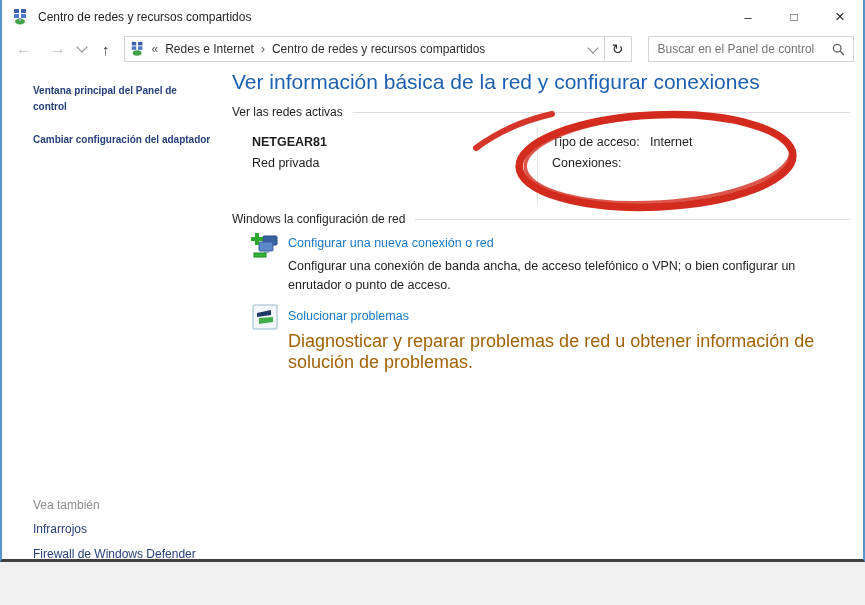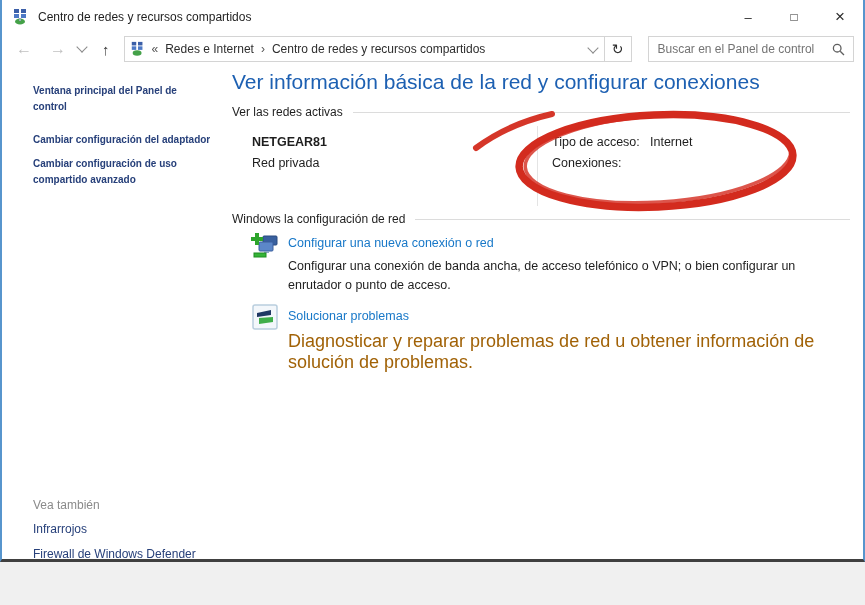--- a/index.html
+++ b/index.html
@@ -130,21 +130,20 @@
           <line x1="8.2" y1="8.2" x2="12" y2="12" stroke="#5f5f5f" stroke-width="1.3"></line>
         </svg>
       </span>
     </div>
   </div>
 
   <div class="sidebar">
     <div class="side-links">
       <div class="side-link g1">Ventana principal del Panel de control</div>
       <div class="side-link g2">Cambiar configuración del adaptador</div>
-      <div class="side-link">Cambiar configuración de uso compartido avanzado</div>
     </div>
     <div class="see-also">
       <div class="see-also-header">Vea también</div>
       <div class="see-also-link">Infrarrojos</div>
       <div class="see-also-link">Firewall de Windows Defender</div>
       <div class="see-also-link">Opciones de Defender</div>
     </div>
   </div>
 
   <div class="main">

